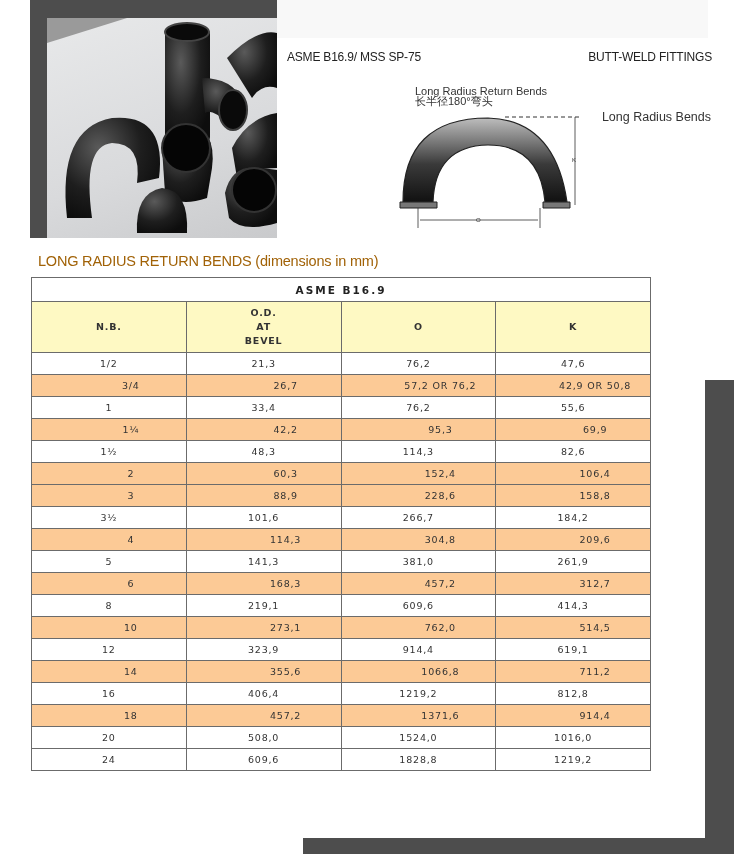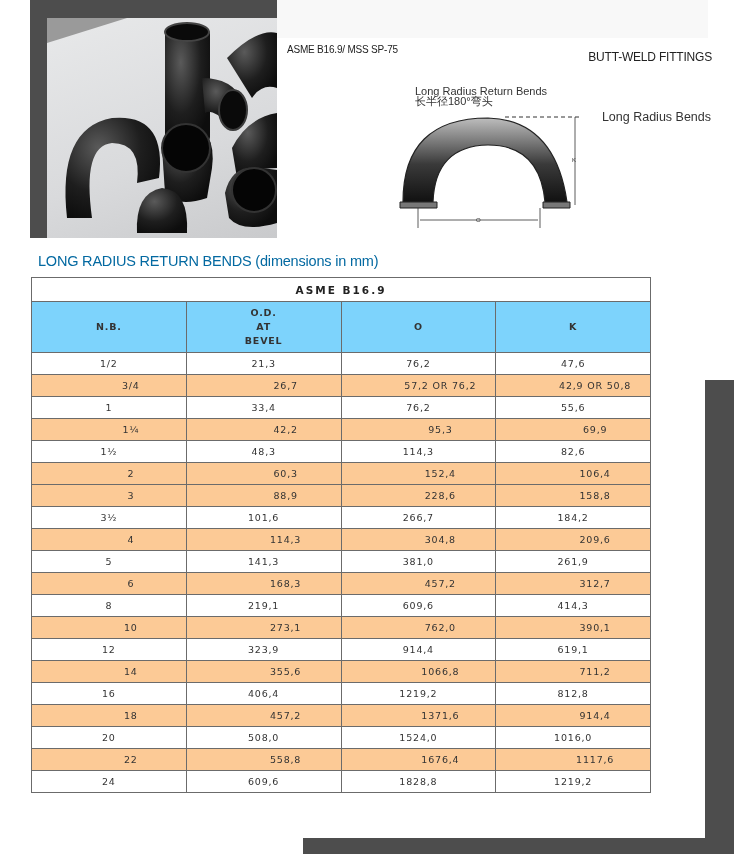--- a/index.html
+++ b/index.html
@@ -2,30 +2,30 @@
 <html><head>
 <meta charset="utf-8">
 <style>
   html, body { margin:0; padding:0; }
   body { width:750px; height:854px; position:relative; background:#ffffff; overflow:hidden; font-family:"Liberation Sans", sans-serif; }
   .frame-tl { position:absolute; left:30px; top:0; width:247px; height:238px; background:#4d4d4d; }
   .photo { position:absolute; left:47px; top:18px; width:230px; height:220px; background:linear-gradient(160deg,#e8e9ea 0%,#d9dadc 60%,#c9cacc 100%); overflow:hidden; }
   .top-strip { position:absolute; left:277px; top:0; width:431px; height:38px; background:#f8f8f8; }
   .frame-r { position:absolute; left:705px; top:380px; width:29px; height:474px; background:#4d4d4d; }
   .frame-b { position:absolute; left:303px; top:838px; width:431px; height:16px; background:#4d4d4d; }
-  .std-label { position:absolute; left:287px; top:44px; font-size:10px; color:#222; letter-spacing:-0.2px; }
+  .std-label { position:absolute; left:287px; top:50px; font-size:12px; color:#222; letter-spacing:-0.2px; }
   .cat-title { position:absolute; right:38px; top:50px; font-size:12px; color:#222; letter-spacing:-0.2px; }
   .cat-sub { position:absolute; right:39px; top:70px; font-size:12.5px; color:#333;margin-top:40px; }
   .diag-title { position:absolute; left:415px; top:86px; width:148px; text-align:left; font-size:11px; color:#333; line-height:10px; }
   .diag { position:absolute; left:395px; top:110px; }
-  .section-title { position:absolute; left:38px; top:253px; font-size:14.5px; color:#0369a1; letter-spacing:-0.2px; }
+  .section-title { position:absolute; left:38px; top:253px; font-size:14.5px; color:#a16207; letter-spacing:-0.2px; }
   table.spec { position:absolute; left:31px; top:277px; width:620px; border-collapse:collapse; font-family:"DejaVu Sans", sans-serif; font-size:9.5px; color:#333; letter-spacing:0.8px; }
   table.spec td, table.spec th { border:1.5px solid #6b6b6b; text-align:center; padding:0; }
   table.spec th.caption { height:23px; background:#fff; font-size:10.5px; font-weight:bold; letter-spacing:2px; color:#222; }
-  table.spec tr.head th { height:50px; background:#7dd3fc; font-weight:bold; color:#333; line-height:14px; font-size:9.5px; }
+  table.spec tr.head th { height:50px; background:#fef9c3; font-weight:bold; color:#333; line-height:14px; font-size:9.5px; }
   table.spec tr.row td { height:21px; }
   table.spec tr.row.alt td { background:#fcca96;padding-left:44px; }
   table.spec col { width:25%; }
 </style>
 </head>
 <body>
 
 <div class="frame-tl"></div>
 <div class="top-strip"></div>
 <div class="frame-r"></div>
@@ -185,21 +185,21 @@
       <tr class="row">
         <td>8</td>
         <td>219,1</td>
         <td>609,6</td>
         <td>414,3</td>
       </tr>
       <tr class="row alt">
         <td>10</td>
         <td>273,1</td>
         <td>762,0</td>
-        <td>390,1</td>
+        <td>514,5</td>
       </tr>
       <tr class="row">
         <td>12</td>
         <td>323,9</td>
         <td>914,4</td>
         <td>619,1</td>
       </tr>
       <tr class="row alt">
         <td>14</td>
         <td>355,6</td>
@@ -217,26 +217,20 @@
         <td>457,2</td>
         <td>1371,6</td>
         <td>914,4</td>
       </tr>
       <tr class="row">
         <td>20</td>
         <td>508,0</td>
         <td>1524,0</td>
         <td>1016,0</td>
       </tr>
-      <tr class="row alt">
-        <td>22</td>
-        <td>558,8</td>
-        <td>1676,4</td>
-        <td>1117,6</td>
-      </tr>
       <tr class="row">
         <td>24</td>
         <td>609,6</td>
         <td>1828,8</td>
         <td>1219,2</td>
       </tr>
     </tbody>
 </table>
 
 </body></html>

